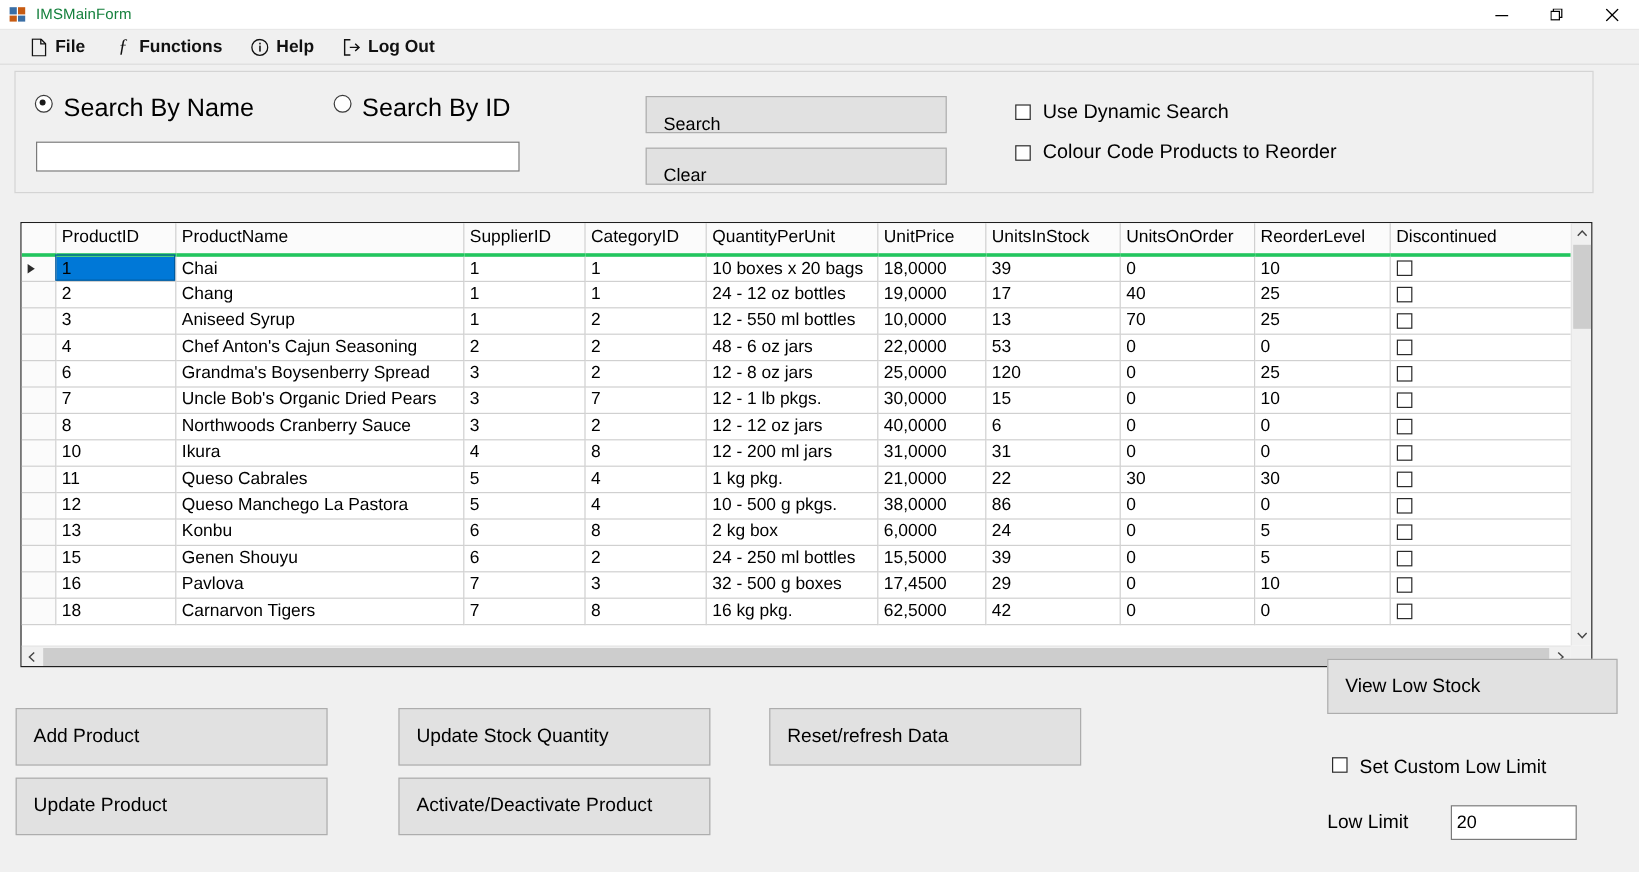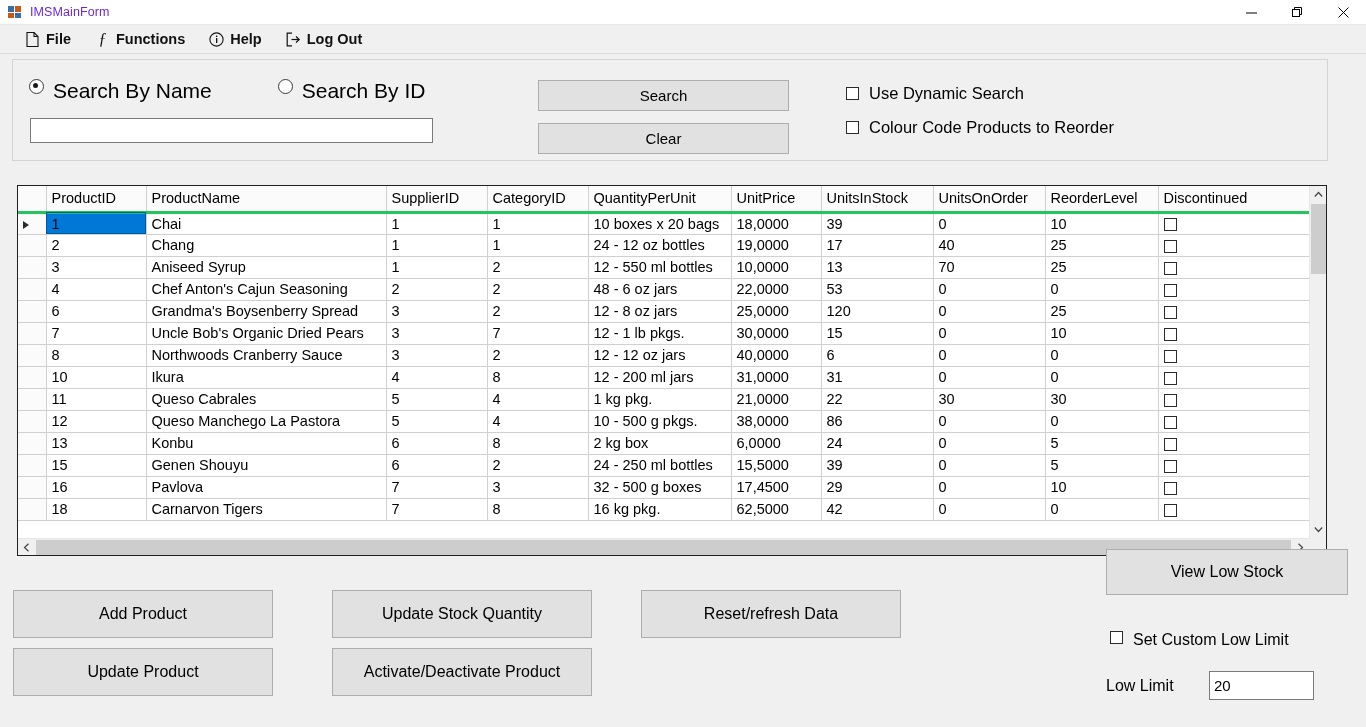--- a/index.html
+++ b/index.html
@@ -29,21 +29,21 @@
   .titlebar-icon {
     width: 16px;
     height: 16px;
     margin-left: 7px;
     margin-right: 7px;
     flex: 0 0 auto;
     position: relative;
   }
   .titlebar-title {
     font-size: 12.5px;
-    color: #6d28d9;
+    color: #15803d;
     letter-spacing: .1px;
   }
   .winbtns {
     position: absolute;
     right: 0;
     top: 0;
     height: 24px;
     display: flex;
   }
   .winbtn {
@@ -148,22 +148,22 @@
     outline: none;
   }
 
   .btn {
     background: #e1e1e1;
     border: 1px solid #adadad;
     font-family: "Liberation Sans", sans-serif;
     font-size: 15px;
     color: #000;
     box-sizing: border-box;
-    text-align: center;
-    padding: 0;
+    text-align: left;
+    padding: 14px;
   }
   .btn-search {
     position: absolute;
     left: 525px;
     top: 20px;
     width: 251px;
     height: 31px;
   }
   .btn-clear {
     position: absolute;

